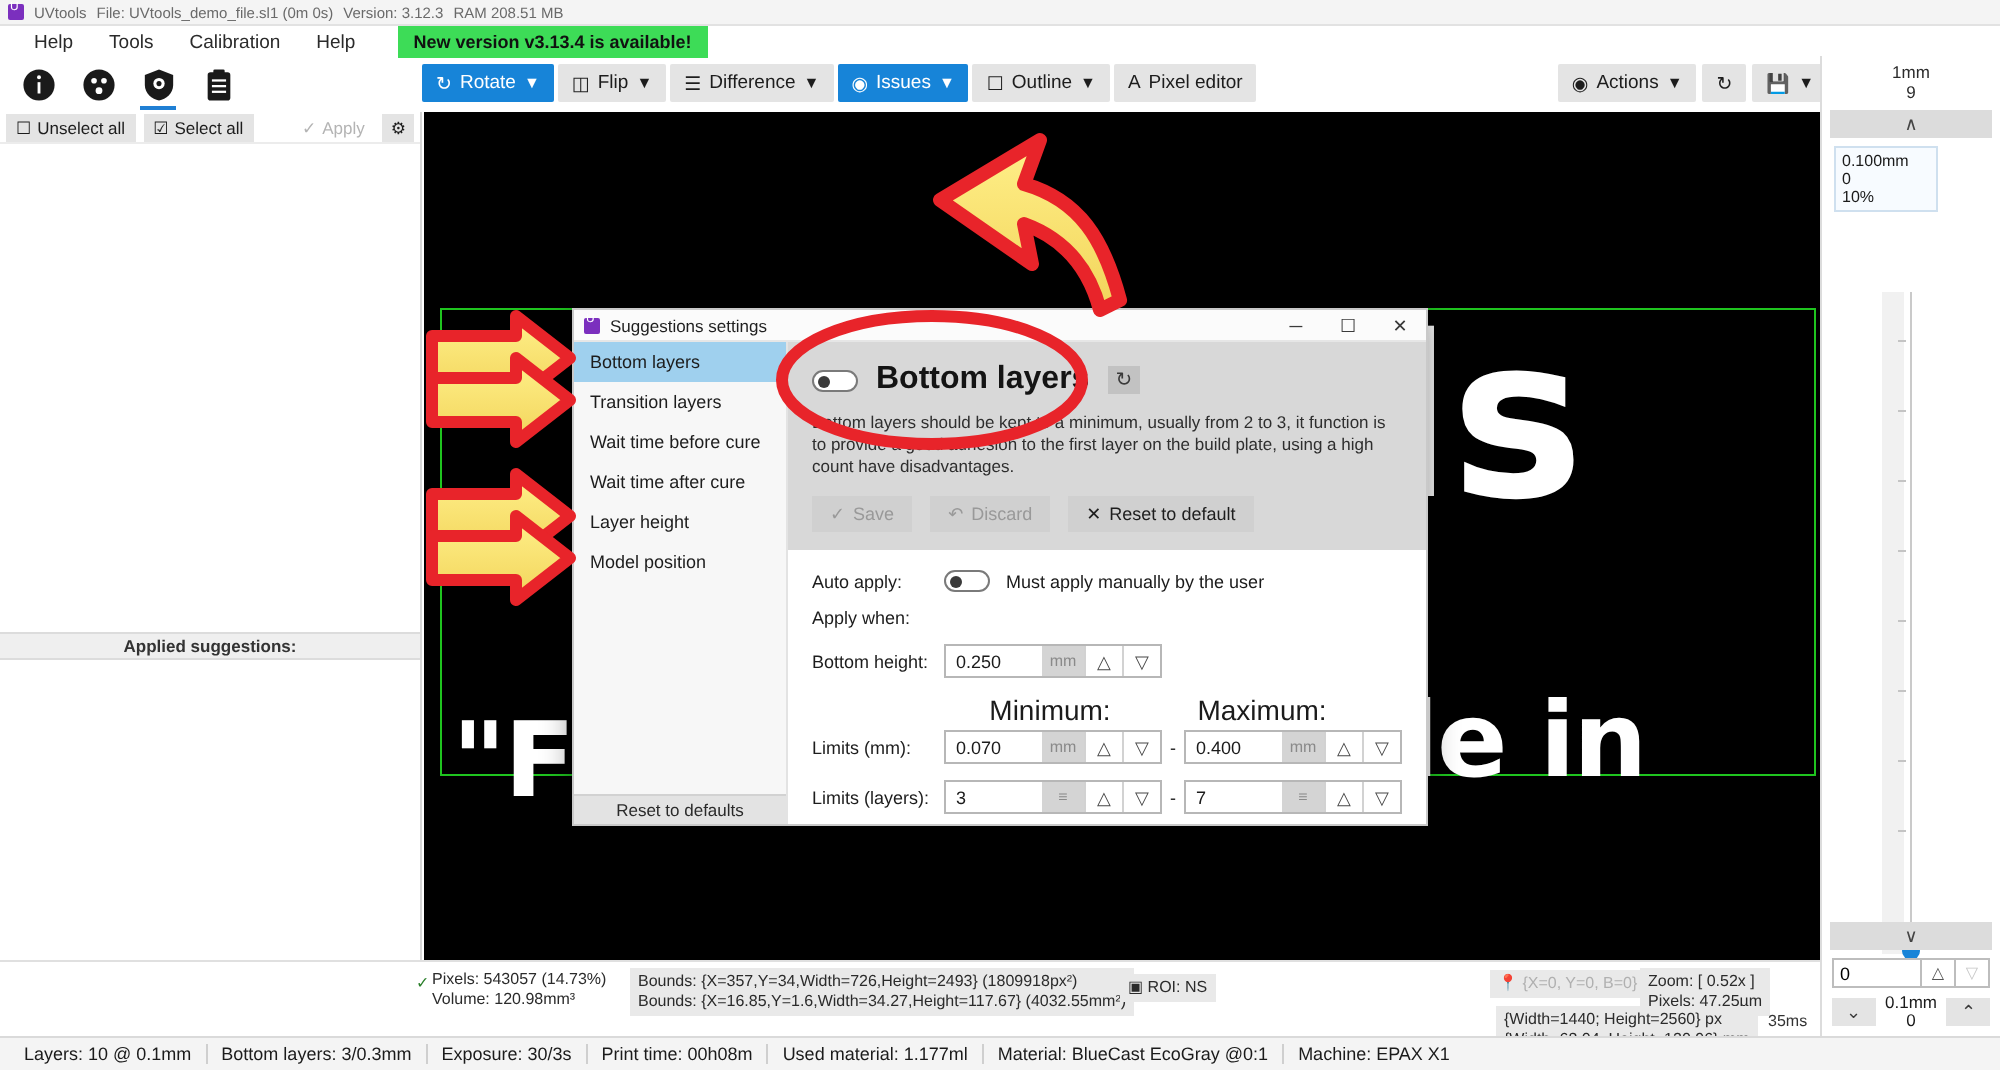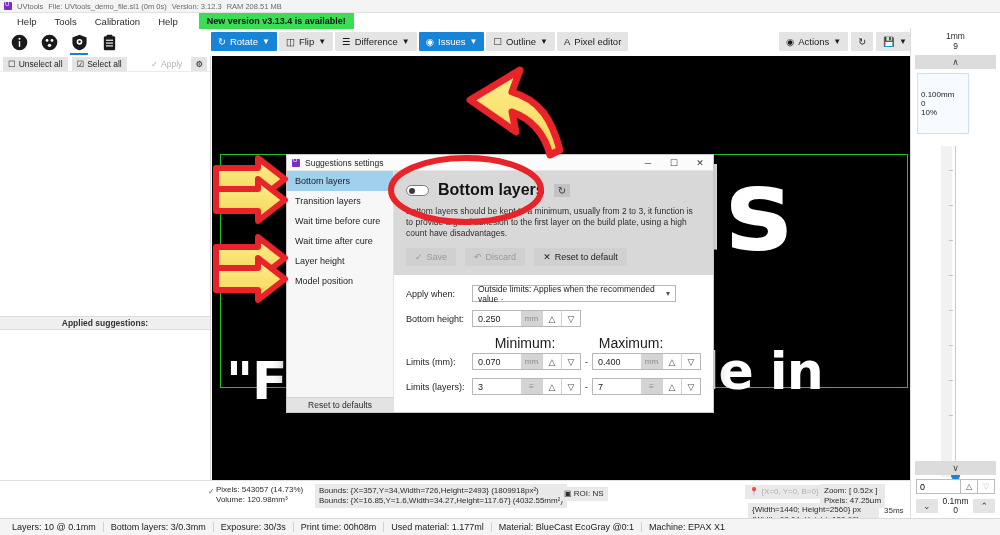--- a/index.html
+++ b/index.html
@@ -86,21 +86,21 @@
   #rightbar{
     position:absolute; right:0; top:28px; width:90px; bottom:0; background:#fff;
     border-left:1px solid #dcdcdc; font-size:8.5px;
   }
   .rb-head{ text-align:center; padding-top:3px; line-height:10px; color:#2b2b2b;}
   .rb-arrowbar{
     margin:4px 4px 0 4px; height:14px; background:#dcdcdc; display:flex;align-items:center;
     justify-content:center; font-size:9px; color:#444;
   }
   .rb-readout{
-    margin:4px 6px; border:1px solid #cfe0ef; background:#f7fbff; padding:16px 3px;
+    margin:4px 6px; border:1px solid #cfe0ef; background:#f7fbff; padding:2px 3px;
     line-height:9px; font-size:8px; color:#1b1b1b; width:52px;
   }
   #rb-track{
     position:absolute; left:44px; top:118px; bottom:58px; width:1px; background:#cacaca;
   }
   #rb-trackbg{
     position:absolute; left:30px; top:118px; bottom:58px; width:11px; background:#f1f1f1;
   }
   .rb-tick{ position:absolute; left:38px; width:4px; height:1px; background:#c4c4c4;}
   #rb-handle{
@@ -457,27 +457,28 @@
           <span>Discard</span>
         </div>
         <div class="dbtn">
           <span>✕</span>
           <span>Reset to default</span>
         </div>
       </div>
     </div>
 
     <div id="dlg-form">
+      <div class="frow">
+        <div class="flab">Auto apply:</div>
+        <span class="toggle"></span>
+        <span style="margin-left:8px">Must apply manually by the user</span>
+      </div>
 
       <div class="frow">
         <div class="flab">Apply when:</div>
-        <div class="select">
-          <span>Outside limits: Applies when the recommended value ·</span>
-          <span class="cv">▾</span>
-        </div>
       </div>
 
       <div class="frow">
         <div class="flab">Bottom height:</div>
         <div class="spin">
           <div class="val">0.250</div>
           <div class="unit">mm</div>
           <div class="up">△</div>
           <div class="dn">▽</div>
         </div>

